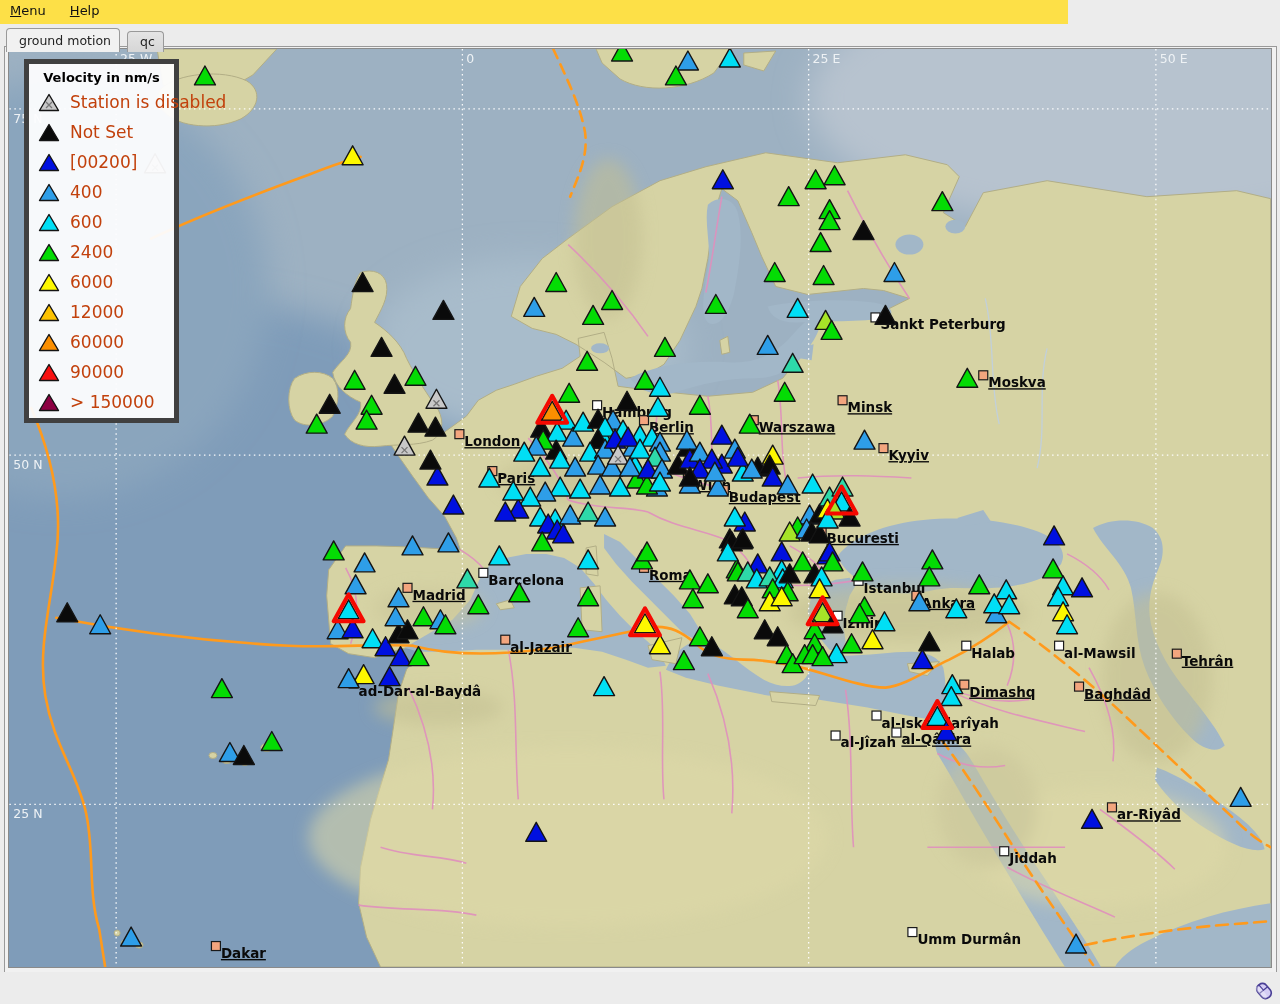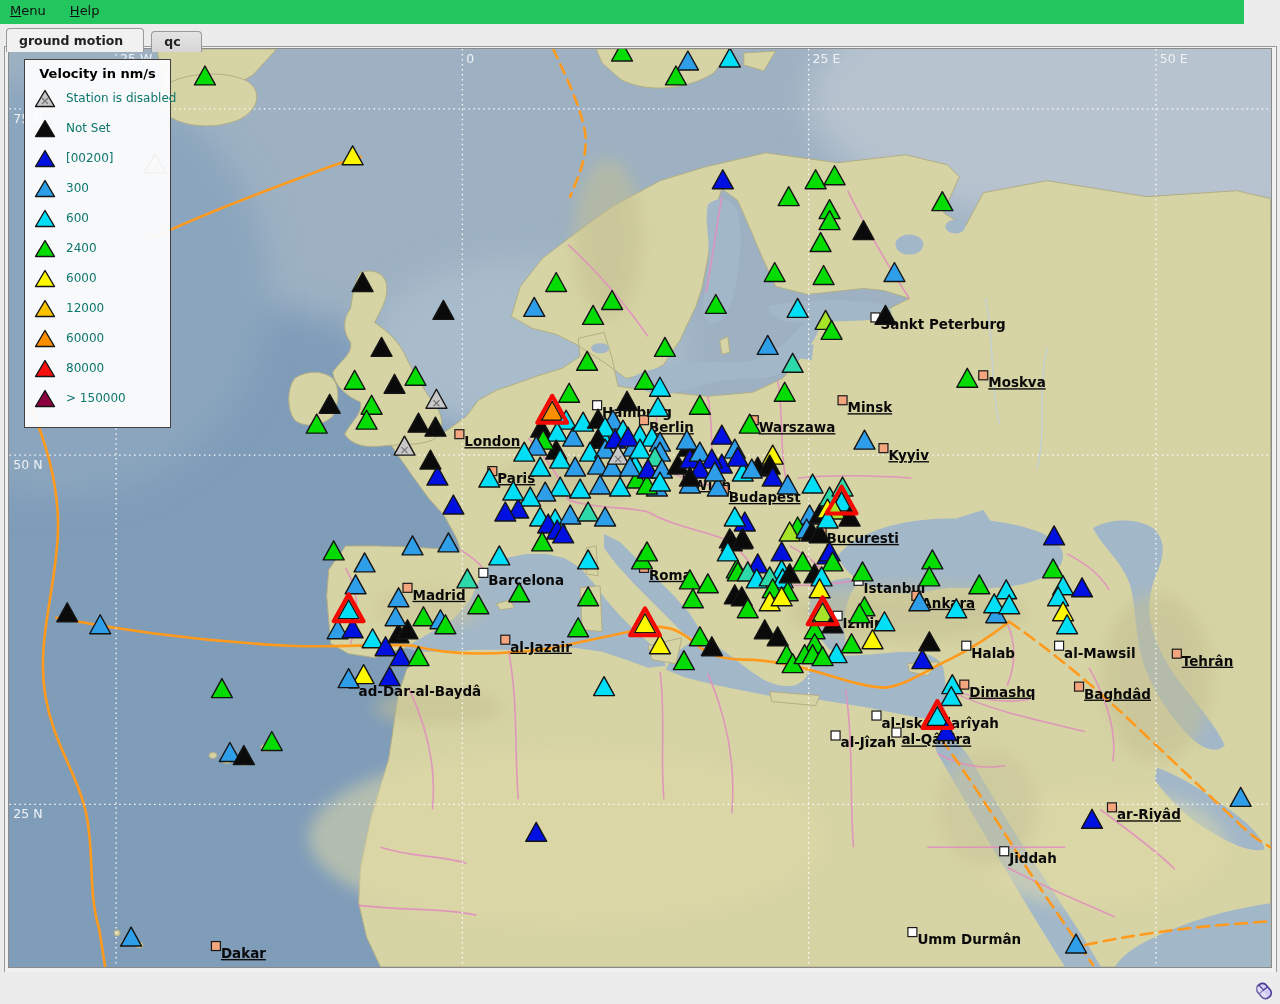--- a/index.html
+++ b/index.html
@@ -1,33 +1,33 @@
 <!DOCTYPE html>
 <html><head>
 <meta charset="utf-8">
 <style>
   html,body{margin:0;padding:0;width:1280px;height:1004px;background:#ececec;overflow:hidden;
     font-family:"DejaVu Sans","Liberation Sans",sans-serif;}
-  .menubar{position:absolute;left:0;top:0;width:1244px;height:24px;background:#22c55e;font-size:13px;color:#111;}
+  .menubar{position:absolute;left:0;top:0;width:1068px;height:24px;background:#fde047;font-size:13px;color:#111;}
   .menu-item{display:inline-block;padding:3px 10px 4px 10px;cursor:default;}
   .menu-item::first-letter{text-decoration:underline;}
   .tabbar{position:absolute;left:6px;top:28px;height:19px;z-index:5;}
-  .tab{display:inline-block;vertical-align:bottom;padding:2px 20px 3px 12px;margin-right:2px;
+  .tab{display:inline-block;vertical-align:bottom;padding:2px 8px 3px 12px;margin-right:2px;
     font-size:12.5px;color:#222;border:1px solid #999;border-bottom:none;border-radius:4px 4px 0 0;
-    background:linear-gradient(#e4e4e4,#d6d6d6);font-weight:bold;}
+    background:linear-gradient(#e4e4e4,#d6d6d6);}
   .tab.active{background:#f1f1f1;padding-top:4px;padding-bottom:4px;position:relative;z-index:6;}
   .pane{position:absolute;left:4px;top:46px;width:1271px;height:925px;border:1px solid #999;background:#f1f1f1;}
   .mapwrap{position:absolute;left:8px;top:48px;width:1264px;height:920px;border:1px solid #8a8a8a;box-sizing:border-box;background:#9db1c2;}
   svg{display:block;}
   .legend{position:absolute;left:24px;top:59px;width:145px;background:rgba(253,253,254,0.95);
-    border:1px solid #404040;z-index:10;padding-bottom:14px;}
+    border:5px solid #404040;z-index:10;padding-bottom:1px;}
   .legend-title{font-size:13px;font-weight:bold;text-align:center;padding:6px 0 2px 0;color:#000;}
   .legend-row{display:flex;align-items:center;height:30px;padding-left:9px;}
   .legend-row svg{flex:0 0 auto;margin-right:10px;}
-  .legend-label{font-size:12px;color:#0f766e;white-space:nowrap;}
+  .legend-label{font-size:17px;color:#c2410c;white-space:nowrap;}
   .statusbar{position:absolute;left:0;top:972px;width:1280px;height:32px;background:#ececec;}
   .grip{position:absolute;right:3px;top:6px;width:28px;height:26px;}
   .city-label{font-weight:bold;font-size:13.5px;fill:#0a0a0a;}
   .grid-label{font-size:12.5px;fill:#eef2f5;}
 </style>
 </head>
 <body>
 
 <div class="menubar">
   <span class="menu-item">Menu</span>
@@ -604,21 +604,21 @@
       <div class="legend-row">
         <svg width="22" height="19" viewBox="0 0 22 19">
           <path d="M11,1.5 L1.5,17.5 L20.5,17.5 Z" fill="#0010e0" stroke="#141414" stroke-width="1.4" stroke-linejoin="round"></path>
         </svg>
         <span class="legend-label">[00200]</span>
       </div>
       <div class="legend-row">
         <svg width="22" height="19" viewBox="0 0 22 19">
           <path d="M11,1.5 L1.5,17.5 L20.5,17.5 Z" fill="#2e9ee8" stroke="#141414" stroke-width="1.4" stroke-linejoin="round"></path>
         </svg>
-        <span class="legend-label">300</span>
+        <span class="legend-label">400</span>
       </div>
       <div class="legend-row">
         <svg width="22" height="19" viewBox="0 0 22 19">
           <path d="M11,1.5 L1.5,17.5 L20.5,17.5 Z" fill="#00dff5" stroke="#141414" stroke-width="1.4" stroke-linejoin="round"></path>
         </svg>
         <span class="legend-label">600</span>
       </div>
       <div class="legend-row">
         <svg width="22" height="19" viewBox="0 0 22 19">
           <path d="M11,1.5 L1.5,17.5 L20.5,17.5 Z" fill="#04dc04" stroke="#141414" stroke-width="1.4" stroke-linejoin="round"></path>
@@ -640,21 +640,21 @@
       <div class="legend-row">
         <svg width="22" height="19" viewBox="0 0 22 19">
           <path d="M11,1.5 L1.5,17.5 L20.5,17.5 Z" fill="#fb8f00" stroke="#141414" stroke-width="1.4" stroke-linejoin="round"></path>
         </svg>
         <span class="legend-label">60000</span>
       </div>
       <div class="legend-row">
         <svg width="22" height="19" viewBox="0 0 22 19">
           <path d="M11,1.5 L1.5,17.5 L20.5,17.5 Z" fill="#f81010" stroke="#141414" stroke-width="1.4" stroke-linejoin="round"></path>
         </svg>
-        <span class="legend-label">80000</span>
+        <span class="legend-label">90000</span>
       </div>
       <div class="legend-row">
         <svg width="22" height="19" viewBox="0 0 22 19">
           <path d="M11,1.5 L1.5,17.5 L20.5,17.5 Z" fill="#8c0042" stroke="#141414" stroke-width="1.4" stroke-linejoin="round"></path>
         </svg>
         <span class="legend-label">&gt; 150000</span>
       </div>
     </div>
 </div>
 

